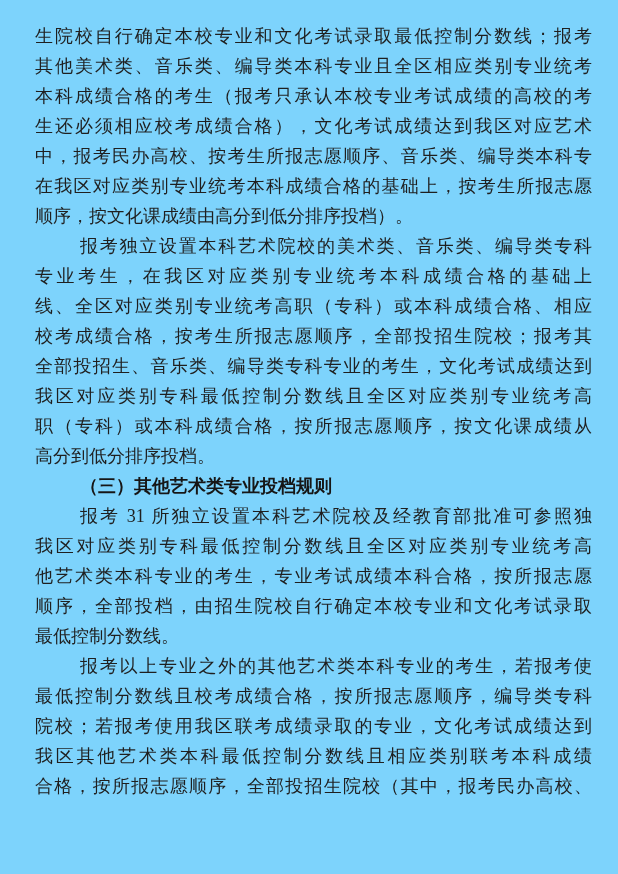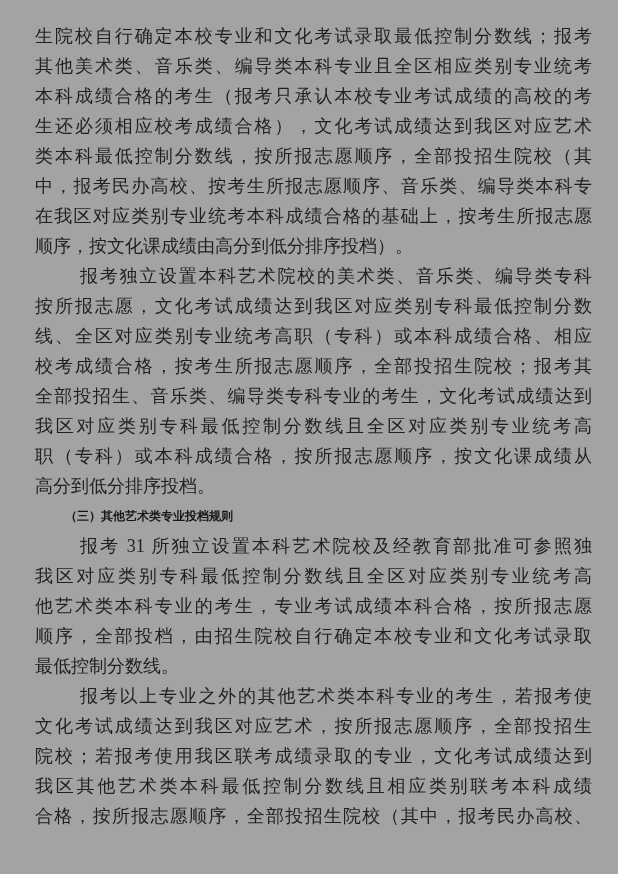--- a/index.html
+++ b/index.html
@@ -5,21 +5,21 @@
   html, body {
     margin: 0;
     padding: 0;
     background: #ffffff;
   }
   .page {
     position: relative;
     width: 618px;
     height: 874px;
     box-sizing: border-box;
-    background: #a3a3a3;
+    background: #7dd3fc;
     padding: 21px 26px 0 35px;
     font-family: "Liberation Serif", "DejaVu Serif", serif;
     color: #1f1f1f;
     font-size: 18px;
     overflow: hidden;
   }
   .para {
     margin: 0;
     padding: 0;
   }
@@ -33,64 +33,63 @@
   .line.just {
     text-align-last: justify;
   }
   .indent {
     text-indent: 2.5em;
   }
   .heading {
     height: 30px;
     line-height: 30px;
     margin: 0;
-    font-size: 12px;
+    font-size: 18px;
     font-weight: bold;
     text-indent: 2.5em;
     color: #161616;
   }
 </style>
 </head>
 <body>
 
 <div class="page">
 
   <div class="para">
     <div class="line just">生院校自行确定本校专业和文化考试录取最低控制分数线；报考</div>
     <div class="line just">其他美术类、音乐类、编导类本科专业且全区相应类别专业统考</div>
     <div class="line just">本科成绩合格的考生（报考只承认本校专业考试成绩的高校的考</div>
     <div class="line just">生还必须相应校考成绩合格），文化考试成绩达到我区对应艺术</div>
-    <div class="line just">类本科最低控制分数线，按所报志愿顺序，全部投招生院校（其</div>
     <div class="line just">中，报考民办高校、按考生所报志愿顺序、音乐类、编导类本科专业，</div>
     <div class="line just">在我区对应类别专业统考本科成绩合格的基础上，按考生所报志愿</div>
     <div class="line">顺序，按文化课成绩由高分到低分排序投档）。</div>
   </div>
 
   <div class="para">
     <div class="line just indent">报考独立设置本科艺术院校的美术类、音乐类、编导类专科</div>
-    <div class="line just">按所报志愿，文化考试成绩达到我区对应类别专科最低控制分数</div>
+    <div class="line just">专业考生，在我区对应类别专业统考本科成绩合格的基础上</div>
     <div class="line just">线、全区对应类别专业统考高职（专科）或本科成绩合格、相应</div>
     <div class="line just">校考成绩合格，按考生所报志愿顺序，全部投招生院校；报考其</div>
     <div class="line just">全部投招生、音乐类、编导类专科专业的考生，文化考试成绩达到</div>
     <div class="line just">我区对应类别专科最低控制分数线且全区对应类别专业统考高</div>
     <div class="line just">职（专科）或本科成绩合格，按所报志愿顺序，按文化课成绩从</div>
     <div class="line">高分到低分排序投档。</div>
   </div>
 
   <h2 class="heading">（三）其他艺术类专业投档规则</h2>
 
   <div class="para">
     <div class="line just indent">报考 31 所独立设置本科艺术院校及经教育部批准可参照独</div>
     <div class="line just">我区对应类别专科最低控制分数线且全区对应类别专业统考高</div>
     <div class="line just">他艺术类本科专业的考生，专业考试成绩本科合格，按所报志愿</div>
     <div class="line just">顺序，全部投档，由招生院校自行确定本校专业和文化考试录取</div>
     <div class="line">最低控制分数线。</div>
   </div>
 
   <div class="para">
     <div class="line just indent">报考以上专业之外的其他艺术类本科专业的考生，若报考使</div>
-    <div class="line just">文化考试成绩达到我区对应艺术，按所报志愿顺序，全部投招生</div>
+    <div class="line just">最低控制分数线且校考成绩合格，按所报志愿顺序，编导类专科</div>
     <div class="line just">院校；若报考使用我区联考成绩录取的专业，文化考试成绩达到</div>
     <div class="line just">我区其他艺术类本科最低控制分数线且相应类别联考本科成绩</div>
     <div class="line just">合格，按所报志愿顺序，全部投招生院校（其中，报考民办高校、</div>
   </div>
 
 </div>
 
 </body></html>

